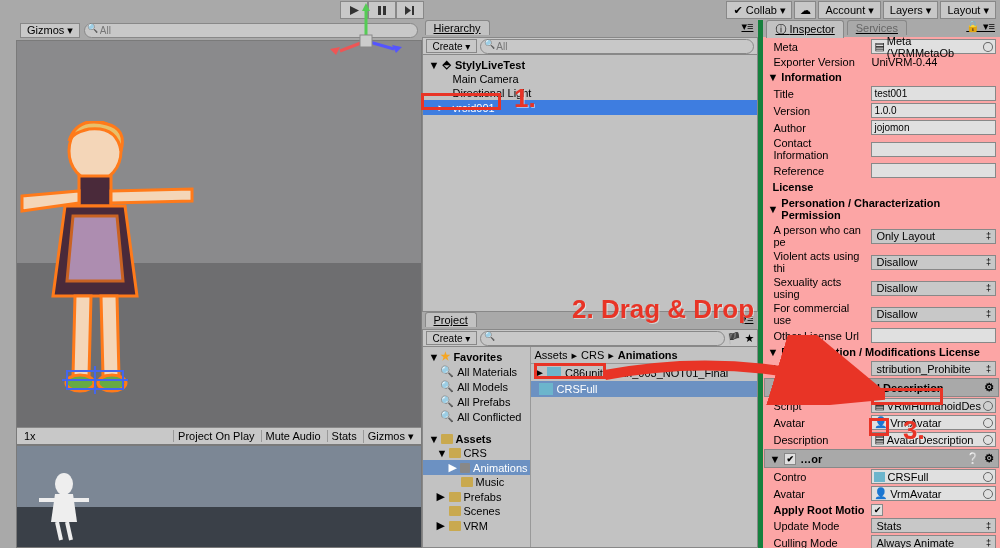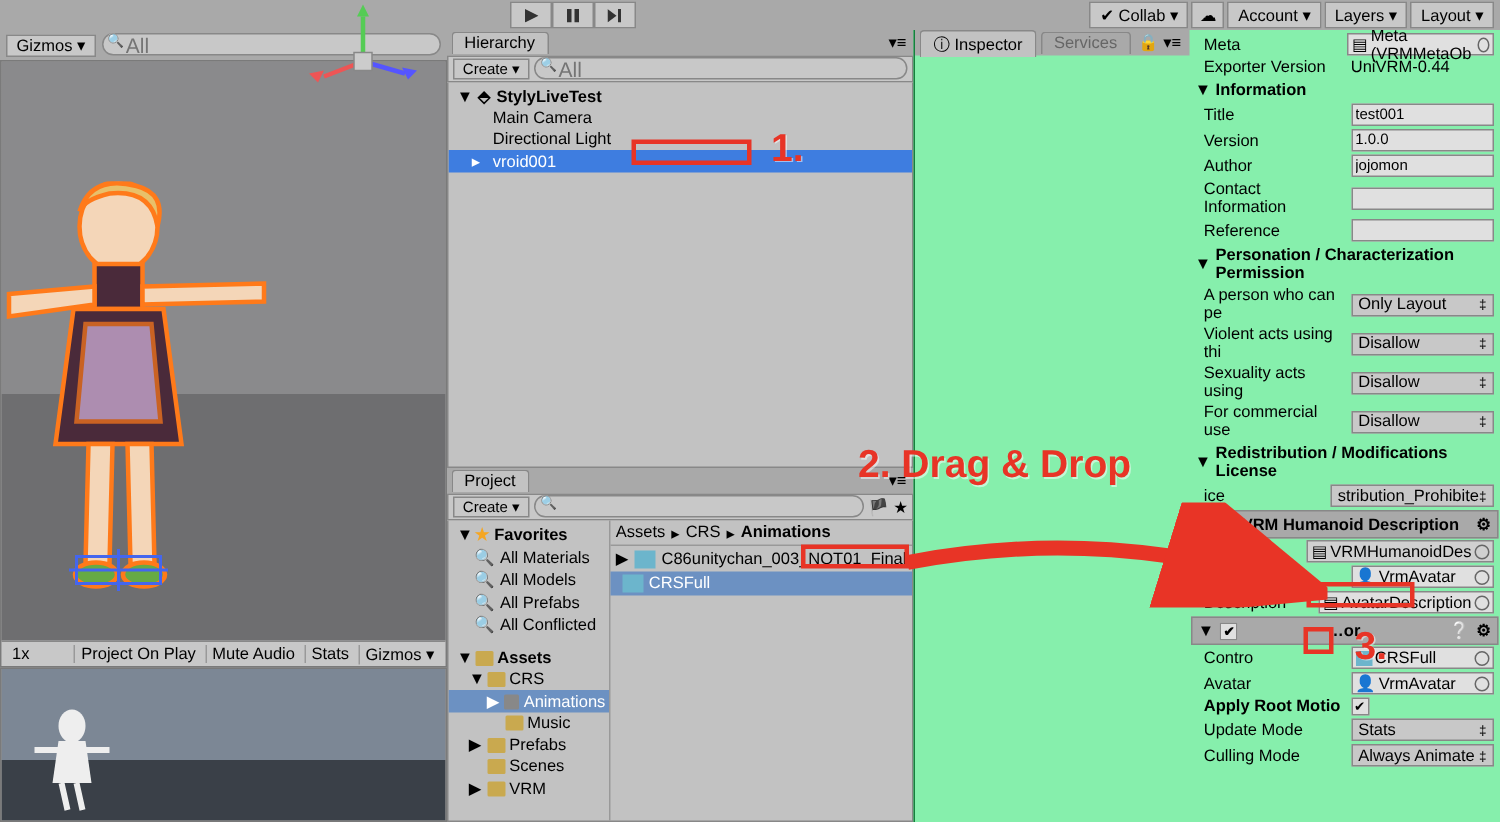--- a/index.html
+++ b/index.html
@@ -3,38 +3,38 @@
 <meta charset="utf-8">
 <style>
   * { box-sizing: border-box; margin: 0; padding: 0; font-family: Arial, Helvetica, sans-serif; font-size: 11px; }
   body { background: #a9a9a9; width: 1000px; height: 548px; overflow: hidden; position: relative; }
   .topbar { height: 20px; background: #a9a9a9; display: flex; align-items: center; padding: 2px 4px; }
   .play-controls { margin-left: 336px; display: flex; gap: 0; }
   .play-controls button { width: 28px; height: 18px; background: #c8c8c8; border: 1px solid #888; display:flex; align-items:center; justify-content:center; }
   .top-right { margin-left: auto; display: flex; gap: 2px; }
   .top-right .btn { height: 18px; background: #c8c8c8; border: 1px solid #888; padding: 0 6px; display:flex; align-items:center; gap:3px; }
   .btn.icon-only { width: 22px; padding: 0; justify-content: center;}
-  .main { display: flex; height: 528px; }
+  .main { display: flex; height: 528px; margin-left: 16px; }
   .scene-col { width: 414px; display: flex; flex-direction: column; }
   .scene-upper { height: 405px; background: linear-gradient(#8a8a8c 55%, #6e6e70 55%); position: relative; border: 1px solid #7a7a7a;}
   .scene-toolbar { height: 20px; background: #a9a9a9; display:flex; align-items:center; padding:0 4px; gap:4px;}
   .scene-toolbar .search { flex:1; }
-  .search input { width: 100%; height: 15px; border: 1px solid #888; border-radius: 8px; background: #c8c8c8; padding: 0 15px; font-size: 14px;}
+  .search input { width: 100%; height: 15px; border: 1px solid #888; border-radius: 8px; background: #c8c8c8; padding: 0 15px; font-size: 10px;}
   .search { position: relative; }
   .search::before { content:"🔍"; position:absolute; left:4px; top:0; font-size:9px; color:#555;}
   .gizmo-label { background:#c8c8c8; border:1px solid #888; padding:0 6px; height:15px; display:flex; align-items:center;}
   .avatar { position:absolute; left: 0; top: 80px; width: 200px; height: 280px; }
   .avatar-svg { position:absolute; top:-40px; right:15px; width:80px; height:80px;}
   .scene-statusbar { height: 17px; background:#c8c8c8; border-top:1px solid #888; display:flex; align-items:center; padding: 0 3px; gap:2px; font-size:10px;}
   .scene-statusbar span { padding:0 4px; border-left:1px solid #999;}
   .scene-lower { flex:1; background: linear-gradient(#7c8795 60%, #3a4048 60%); border: 1px solid #7a7a7a; position:relative;}
   .mini-avatar { position:absolute; left:20px; bottom:5px; width:55px; height:70px; }
 
   .mid-col { width: 344px; display:flex; flex-direction:column; }
-  .panel-tab { height: 17px; background:#a9a9a9; display:flex; align-items:center;}
+  .panel-tab { height: 17px; background:#a9a9a9; display:flex; align-items:flex-start;text-decoration:underline;}
   .panel-tab .tab { background:#c2c2c2; border:1px solid #888; border-bottom:none; padding:1px 8px; border-radius:3px 3px 0 0; margin-left:3px;}
   .panel-tab .menu-icon { margin-left:auto; padding:0 5px; cursor:pointer;}
   .panel-toolbar { height:18px; background:#c8c8c8; border:1px solid #888; display:flex; align-items:center; padding:0 3px; gap:3px;}
   .panel-toolbar .create-btn { background:#c8c8c8; border:1px solid #888; padding:0 6px; height:14px; font-size:10px; display:flex; align-items:center;}
   .panel-toolbar .search { flex:1;}
   .hierarchy-body { flex:1; background:#c2c2c2; border:1px solid #888; border-top:none; padding:2px 0; overflow:hidden;}
   .h-row { padding:1px 4px 1px 16px; display:flex; align-items:center; gap:4px; font-size:11px;}
   .h-row.root { font-weight:bold; padding-left:6px;}
   .h-row.selected { background:#3e7de0; color:white;}
   .foldout { width:10px; display:inline-block;}
@@ -49,21 +49,21 @@
   .star { color:#f5a623;}
   .folder-icon { width:12px; height:10px; background:#c9a94f; border-radius:1px;}
   .folder-icon.grey { background:#888;}
   .project-list { flex:1; display:flex; flex-direction:column;}
   .breadcrumb { height:17px; border-bottom:1px solid #999; display:flex; align-items:center; padding:0 4px; gap:4px; font-size:11px;}
   .breadcrumb b { font-weight:bold;}
   .asset-row { padding:2px 4px; display:flex; align-items:center; gap:4px; font-size:11px;}
   .asset-row.sel { background:#6c91c2; color:white;}
   .ctrl-icon { width:14px; height:12px; background:#6cb5cc;}
 
-  .right-col { flex:1; display:flex; background:#86efac; border-left:1px solid #15803d;}
+  .right-col { flex:1; display:flex; flex-direction:column; background:#fca5a5; border-left:5px solid #15803d;}
   .right-col .panel-tab .tab.active { background:#c2c2c2;}
   .right-col .panel-tab .tab.inactive { background:#a9a9a9; color:#666;}
   .inspector-body { flex:1; overflow:hidden; padding:1px 1px; font-size:11px;}
   .insp-row { display:flex; align-items:center; padding:1px 3px; gap:4px;}
   .insp-row .lbl { width:100px; padding-left:6px;}
   .insp-row .val { flex:1; }
   .insp-row .val input, .insp-row .val .field { width:100%; height:15px; background:#e0e0e0; border:1px solid #888; padding:0 2px; font-size:10px;}
   .insp-row .val .obj-field { display:flex; align-items:center; background:#e0e0e0; border:1px solid #888; height:15px; padding:0 2px; gap:2px;}
   .insp-row .val .obj-field .circ { margin-left:auto; width:10px;height:10px; border:1px solid #666; border-radius:50%;}
   .dropdown-field { display:flex; align-items:center; background:#c8c8c8; border:1px solid #888; height:15px; padding:0 4px;}
@@ -328,20 +328,21 @@
           <div class="val"><input value="jojomon" style=""></div>
         </div>
       <div class="insp-row">
           <div class="lbl">Contact Information</div>
           <div class="val"><input style=""></div>
         </div>
       <div class="insp-row">
           <div class="lbl">Reference</div>
           <div class="val"><input style=""></div>
         </div>
+      <div class="sub-header" style="padding-left:8px;">License</div>
       <div class="sub-header">
           <span>▼</span>
           <span>Personation / Characterization Permission</span>
         </div>
       <div class="insp-row">
           <div class="lbl">A person who can pe</div>
           <div class="val">
             <div class="dropdown-field">Only Layout</div>
           </div>
         </div>
@@ -355,20 +356,24 @@
           <div class="lbl">Sexuality acts using</div>
           <div class="val">
             <div class="dropdown-field">Disallow</div>
           </div>
         </div>
       <div class="insp-row">
           <div class="lbl">For commercial use</div>
           <div class="val">
             <div class="dropdown-field">Disallow</div>
           </div>
+        </div>
+      <div class="insp-row">
+          <div class="lbl">Other License Url</div>
+          <div class="val"><input style=""></div>
         </div>
       <div class="sub-header">
           <span>▼</span>
           <span>Redistribution / Modifications License</span>
         </div>
       <div class="insp-row">
           <div class="lbl">ice</div>
           <div class="val">
             <div class="dropdown-field">stribution_Prohibite</div>
           </div>
@@ -407,21 +412,21 @@
               <span>▤</span>
               <span>AvatarDescription</span>
               <span class="circ"></span>
             </div>
           </div>
         </div>
 
       <div class="section-header">
           <span>▼</span>
           <span class="checkbox">✔</span>
-          <span style="flex:1;text-align:center;">…or</span>
+          <span style="flex:1;">…or</span>
           <span>❔</span>
           <span class="gear">⚙</span>
         </div>
       <div class="insp-row">
           <div class="lbl">Contro</div>
           <div class="val">
             <div class="obj-field">
               <span class="ctrl-icon" style="width:11px;height:10px;"></span>
               <span>CRSFull</span>
               <span class="circ"></span>

